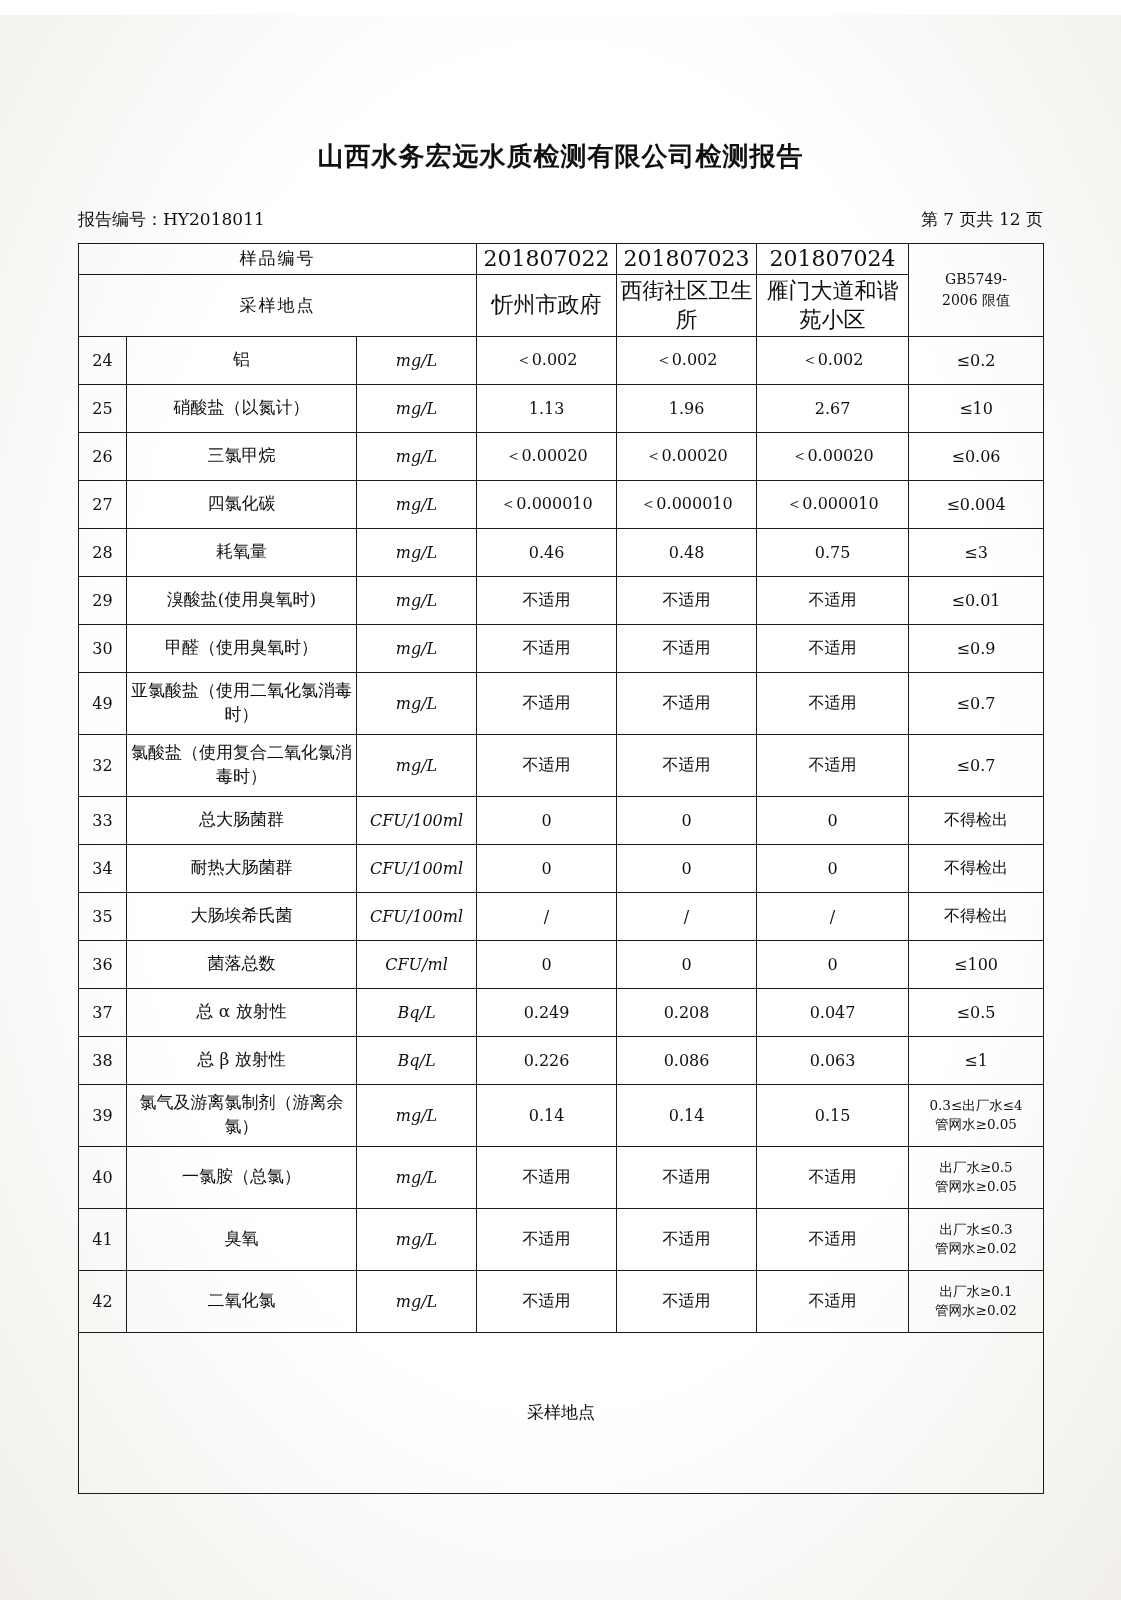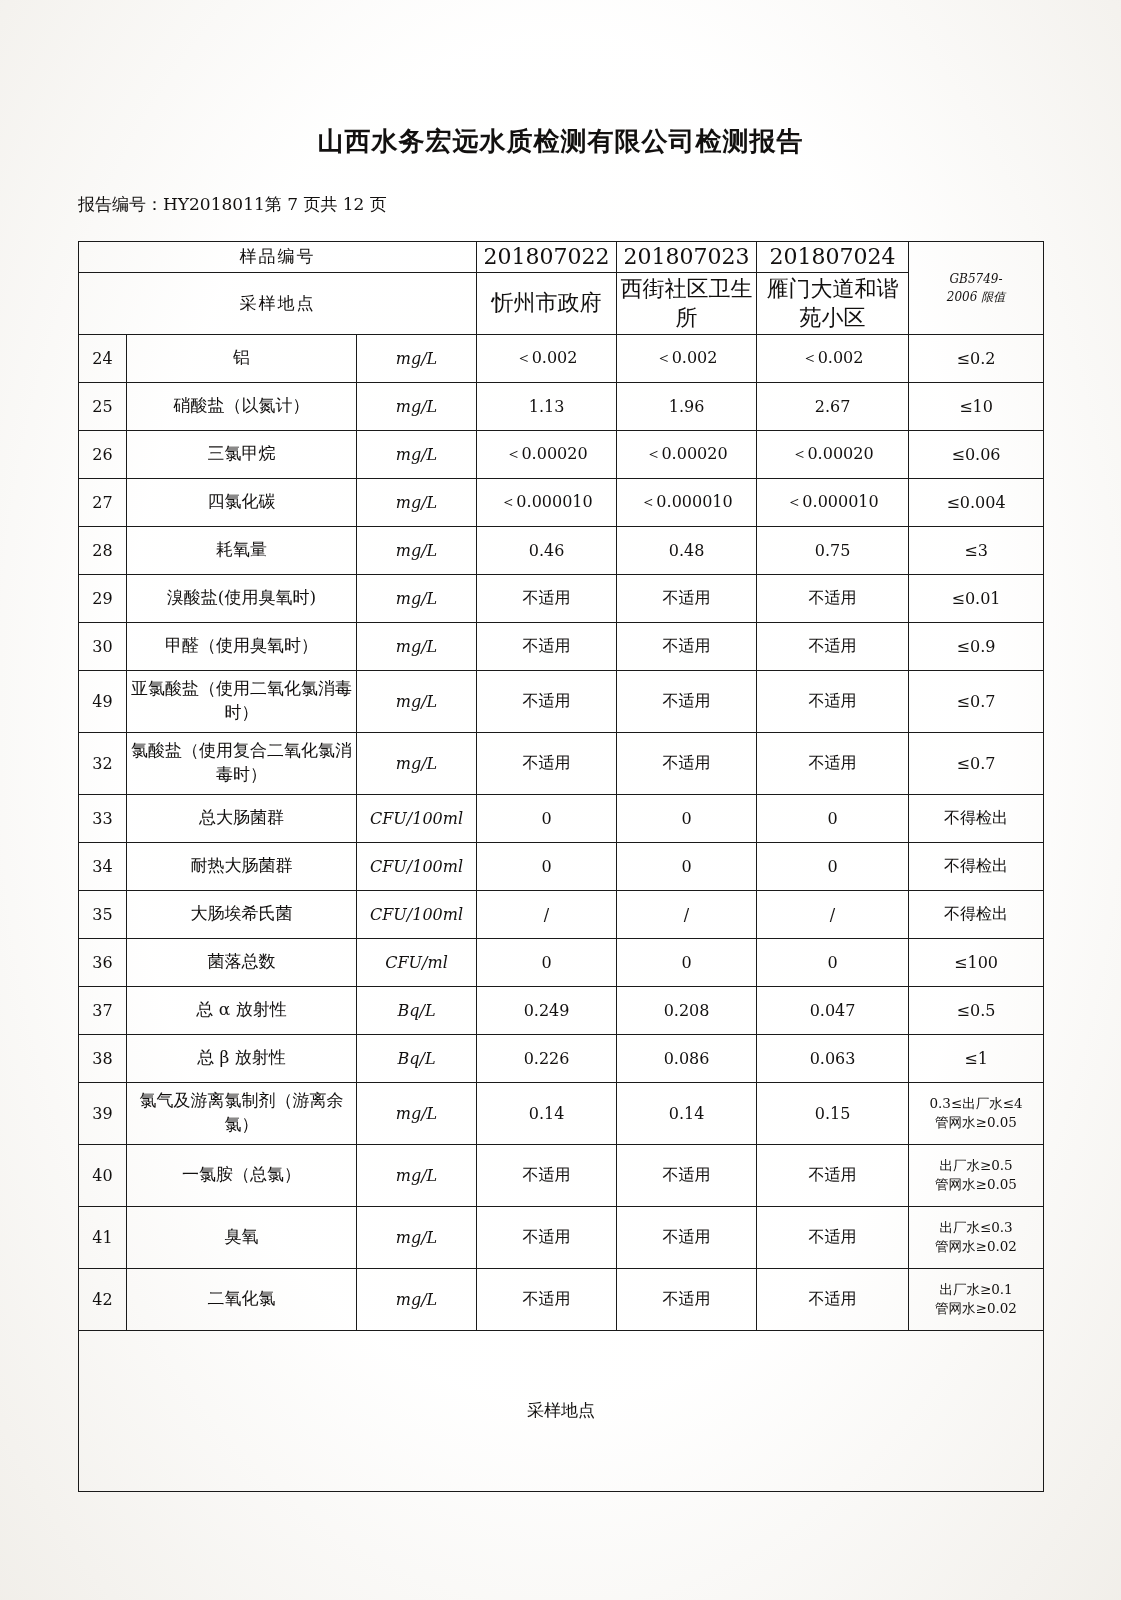--- a/index.html
+++ b/index.html
@@ -12,20 +12,21 @@
     height: 1600px;
     font-family: "Liberation Serif", "DejaVu Serif", serif;
     color: #12100f;
     position: relative;
     overflow: hidden;
   }
   .page {
     position: absolute;
     inset: 0;
     background: #fdfcfa;
+    margin-top: 15px;
   }
   
   .page::before {
     content: "";
     position: absolute;
     inset: 0;
     background:
       radial-gradient(ellipse at 50% 45%, rgba(255,255,255,0.9) 55%, rgba(237,234,228,0.75) 100%);
     pointer-events: none;
   }
@@ -44,31 +45,31 @@
     font-weight: bold;
     letter-spacing: 1px;
     font-family: "DejaVu Serif", "Liberation Serif", serif;
   }
   .meta-row {
     position: absolute;
     top: 193px;
     left: 78px;
     width: 965px;
     display: flex;
-    justify-content: flex-start;
+    justify-content: space-between;
     align-items: baseline;
     font-size: 17px;
   }
   .meta-left, .meta-right {
     white-space: nowrap;
     font-family: "DejaVu Serif", "Liberation Serif", serif;
   }
   table.report {
     position: absolute;
-    top: 241px;
+    top: 228px;
     left: 78px;
     width: 965px;
     border-collapse: collapse;
     table-layout: fixed;
     font-size: 15px;
   }
   table.report td, table.report th {
     border: 1.3px solid #1a1a1a;
     padding: 0;
     text-align: center;
@@ -87,24 +88,23 @@
   .hdr-label {
     font-size: 17px;
     letter-spacing: 2px;
   }
   .hdr-cell {
     font-size: 22px;
     line-height: 1.35;
     padding: 6px 4px;
   }
   .hdr-std {
-    font-size: 12px;
+    font-size: 14px;
     line-height: 1.5;
     padding: 4px 2px;
-    font-style: italic;
   }
   .row-h { height: 48px; }
   .row-h2 { height: 62px; }
   .cell-no { font-size: 16px; }
   .cell-item {
     text-align: left;
     padding-left: 18px;
     font-size: 17px;
     line-height: 1.4;
   }

